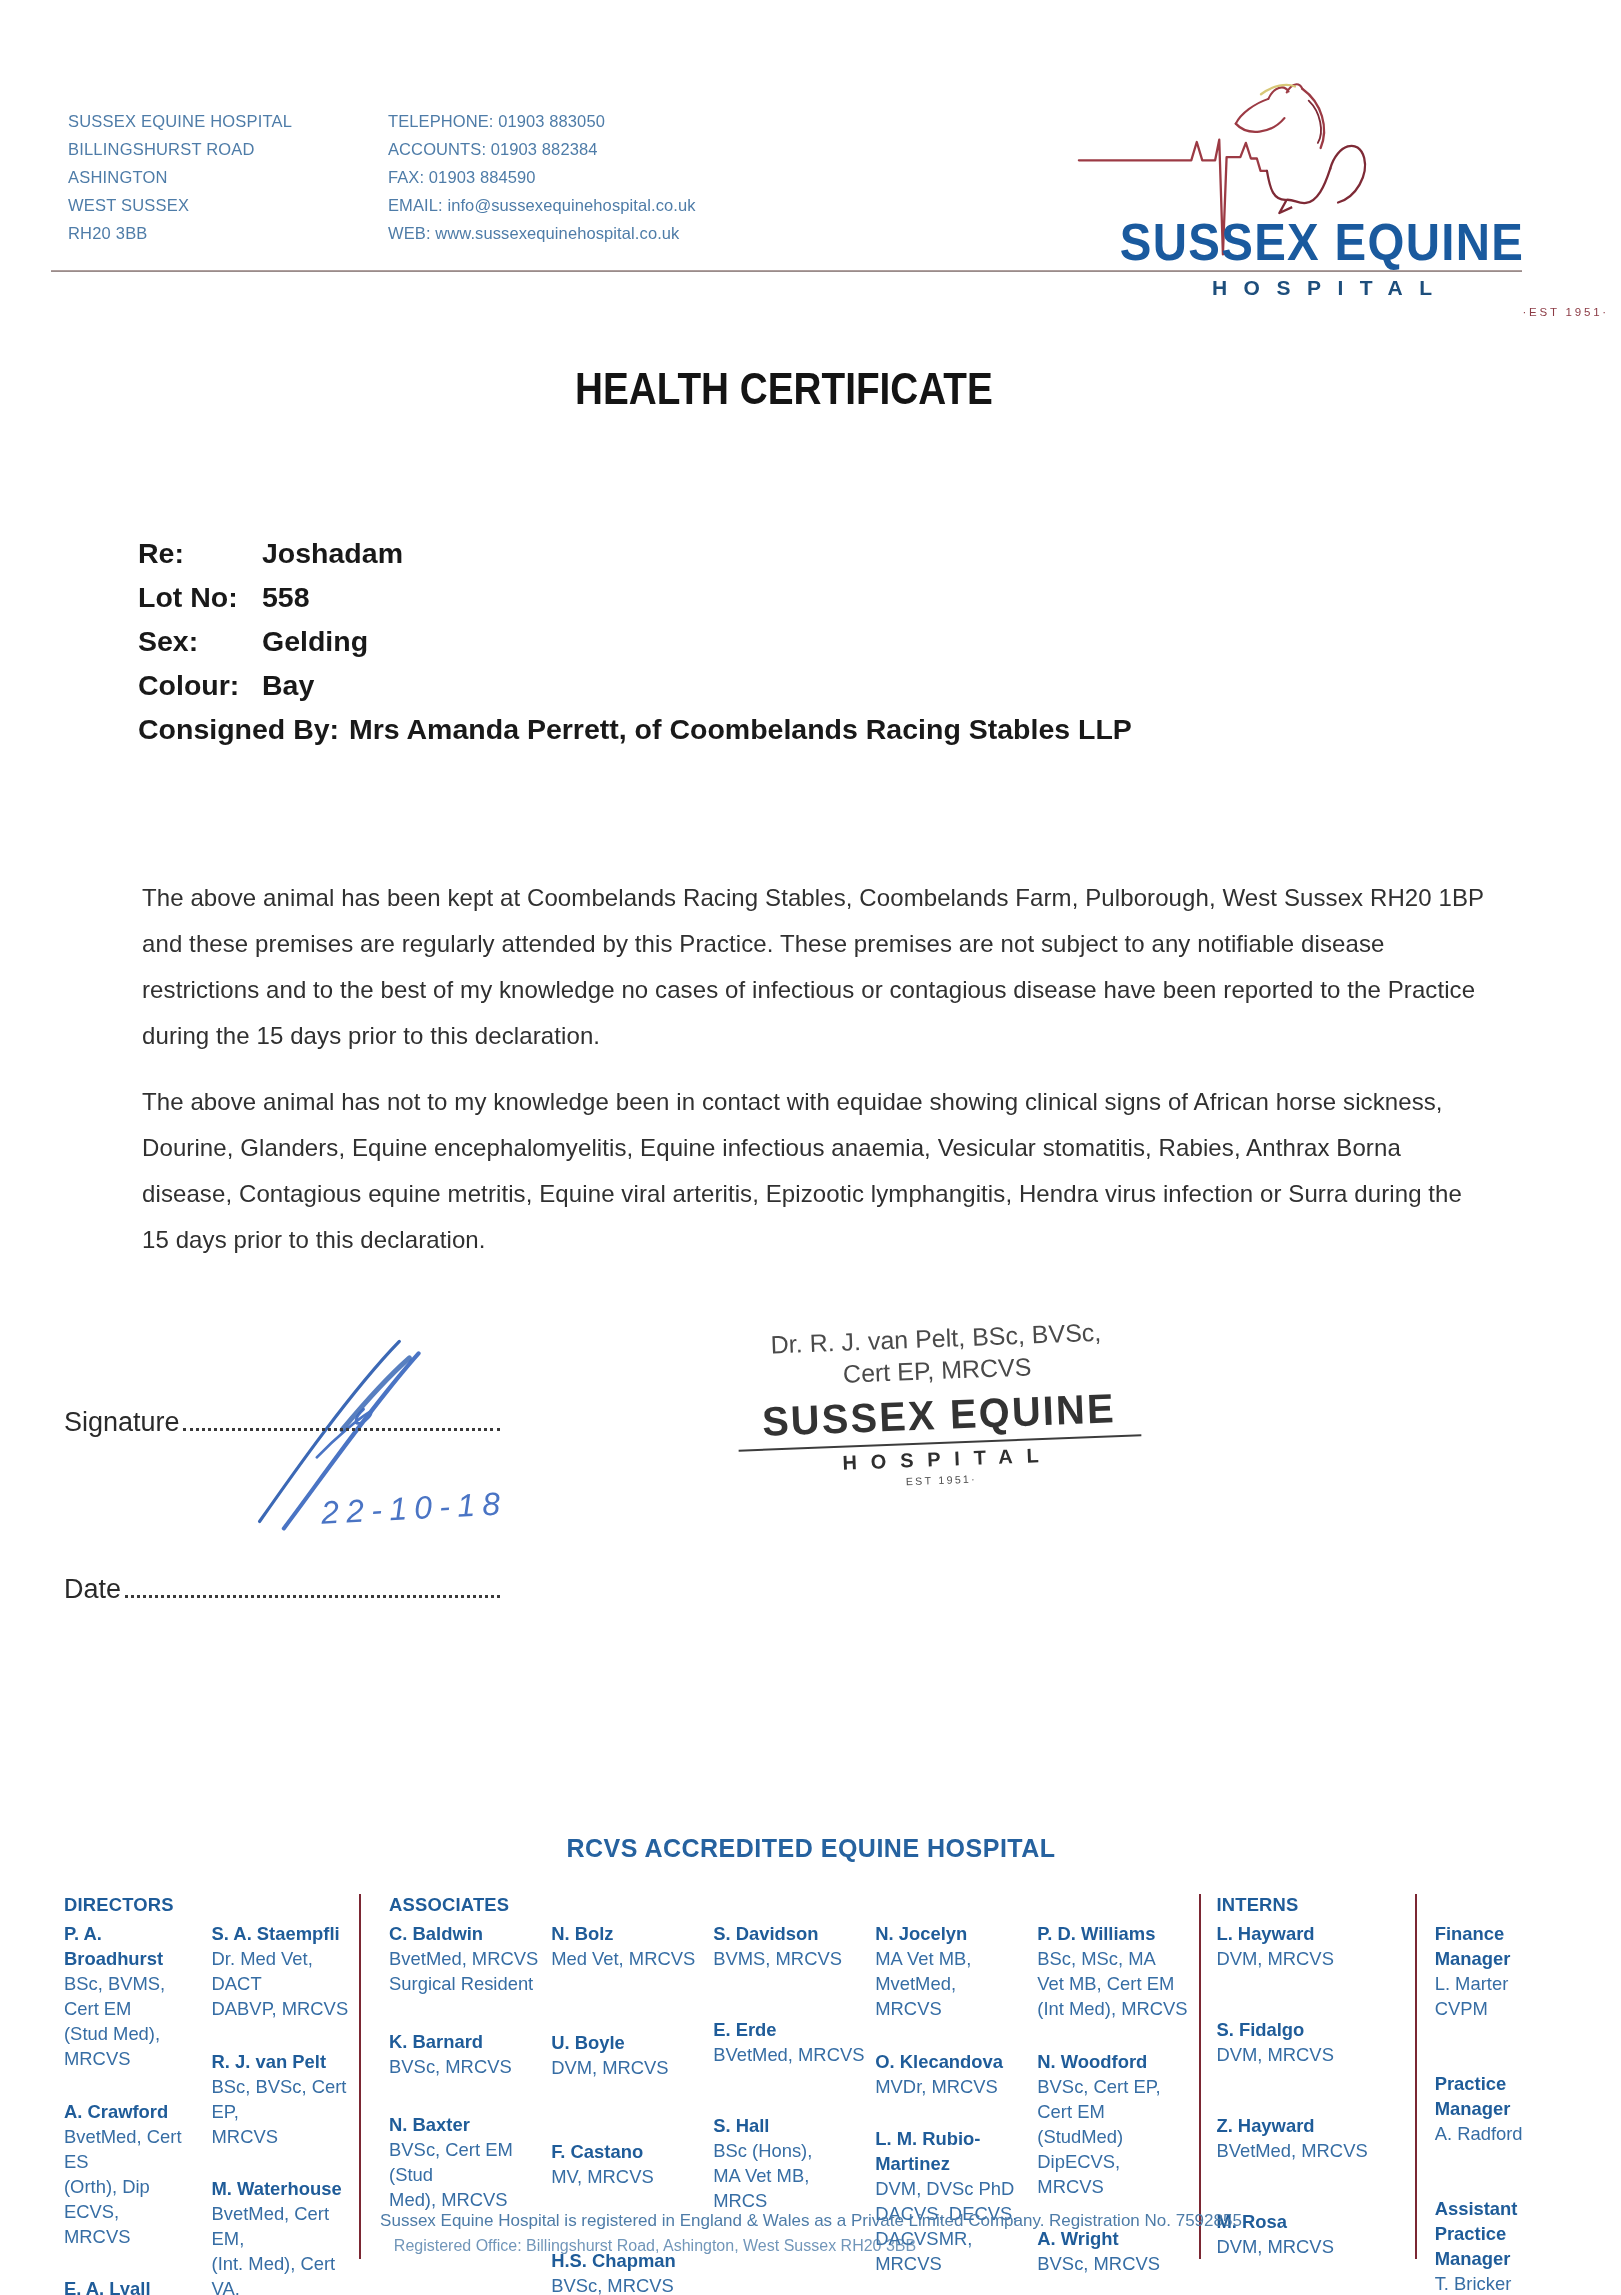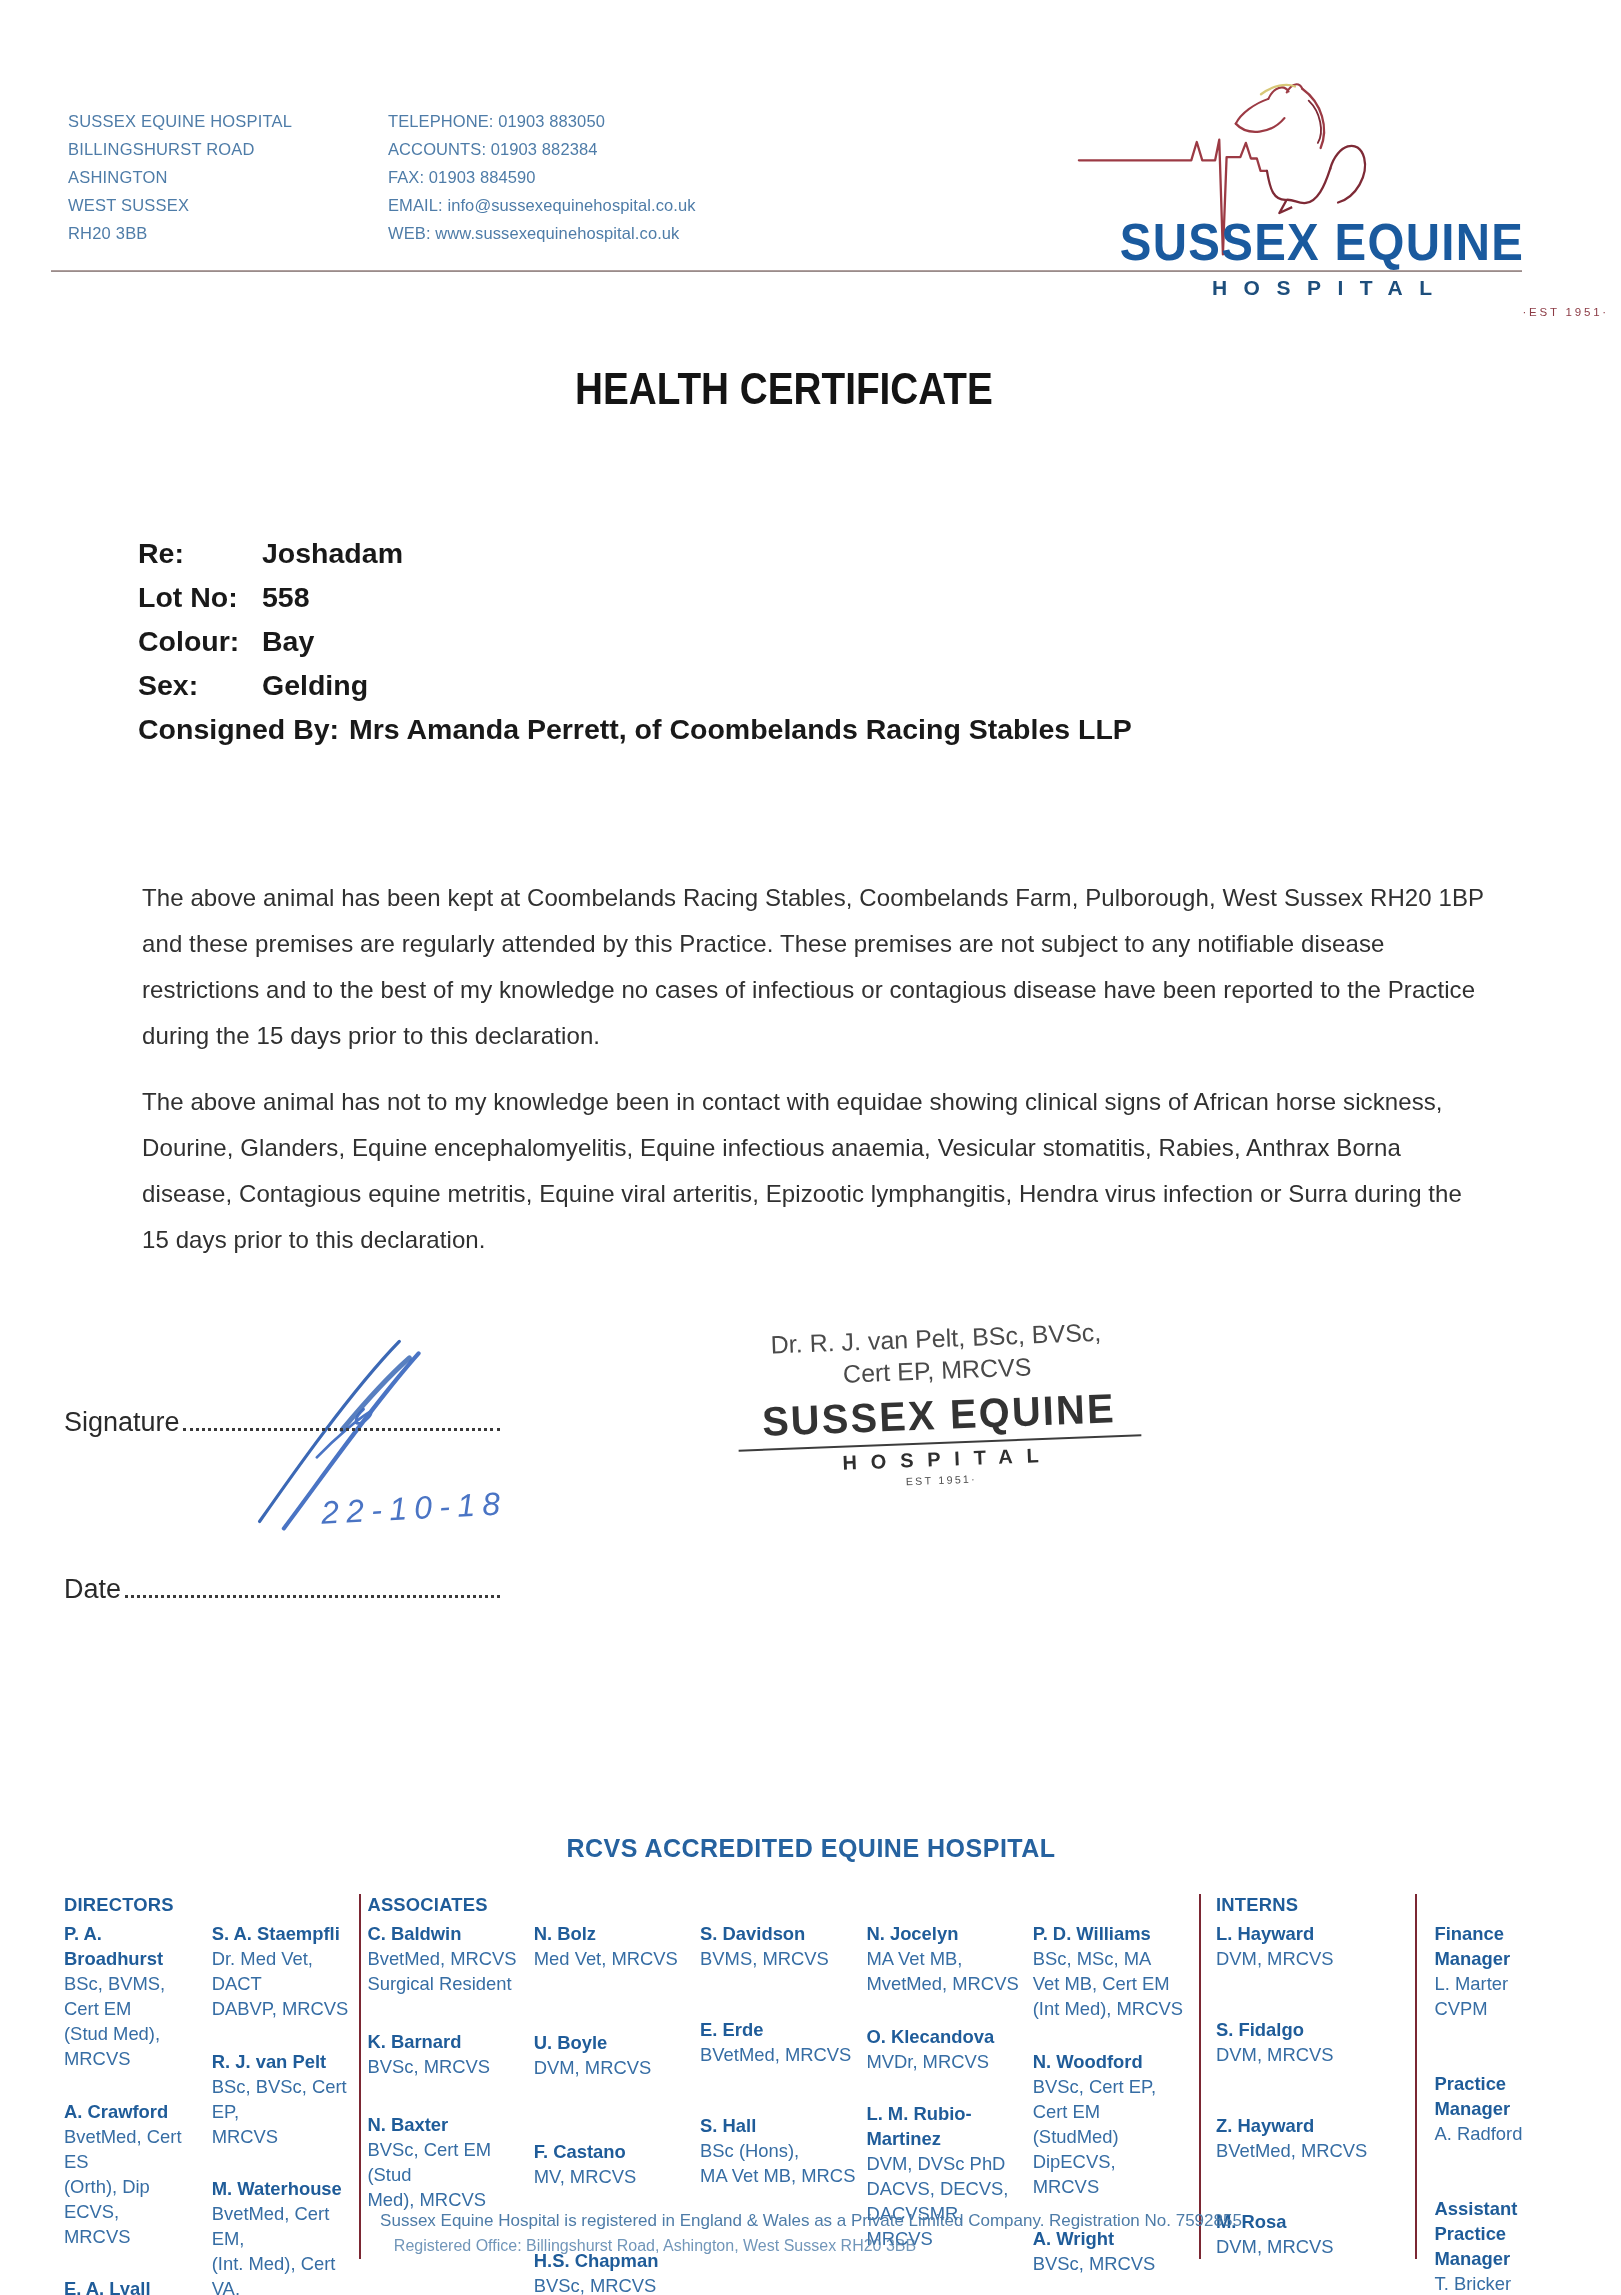--- a/index.html
+++ b/index.html
@@ -55,21 +55,21 @@
   .dots{flex:1;border-bottom:3.2px dotted #3a3a3a;margin-left:3.7px;height:27px;}
   .scribble{position:absolute;left:248px;top:1313px;width:211px;height:220px;}
   .hand-date{position:absolute;left:321px;top:1490px;font-size:32px;color:#4a74c4;
     letter-spacing:7.3px;transform:rotate(-3deg);font-style:italic;}
   
   .rcvs{position:absolute;left:0;top:1834px;width:1622px;text-align:center;
     font-size:25px;font-weight:600;color:#26629f;letter-spacing:0.5px;}
   .staff{position:absolute;left:64px;top:1894px;width:1510px;height:365px;display:flex;}
   .staff-section{box-sizing:border-box;height:100%;}
   .sec-directors{width:319px;}
-  .sec-associates{width:906px;border-left:2.3px solid #7b2733;padding-left:6px;}
+  .sec-associates{width:906px;border-left:2.3px solid #7b2733;padding-left:28px;}
   .sec-interns{width:232px;border-left:2.3px solid #7b2733;padding-left:15px;}
   .sec-managers{width:170px;border-left:2.3px solid #7b2733;padding-left:17.4px;}
   .staff-header{height:27px;font-size:18.4px;font-weight:700;color:#1f5c99;letter-spacing:0.2px;}
   .staff-cols{display:flex;}
   .staff-col{flex:1;padding-right:10px;}
   .staff-entry{margin-bottom:27.5px;}
   .staff-name{font-size:18.4px;font-weight:700;color:#1f5c99;line-height:25px;}
   .staff-line{font-size:18.4px;color:#366da4;line-height:25px;}
   .sec-associates .col-0 .staff-entry{margin-bottom:33px;}
   .sec-associates .col-1 .staff-entry{margin-bottom:59px;}
@@ -138,26 +138,26 @@
   <div class="fields">
     <div class="field-row">
       <div class="field-label">Re:</div>
       <div class="field-value">Joshadam</div>
     </div>
     <div class="field-row">
       <div class="field-label">Lot No:</div>
       <div class="field-value">558</div>
     </div>
     <div class="field-row">
+      <div class="field-label">Sex:</div>
+      <div class="field-value">Gelding</div>
+    </div>
+    <div class="field-row">
       <div class="field-label">Colour:</div>
       <div class="field-value">Bay</div>
-    </div>
-    <div class="field-row">
-      <div class="field-label">Sex:</div>
-      <div class="field-value">Gelding</div>
     </div>
     <div class="field-row">
       <div class="field-label" style="width:211px">Consigned By:</div>
       <div class="field-value">Mrs Amanda Perrett, of Coombelands Racing Stables LLP</div>
     </div>
   </div>
 
   <div class="para para1">The above animal has been kept at Coombelands Racing Stables, Coombelands Farm, Pulborough, West Sussex RH20 1BP and these premises are regularly attended by this Practice. These premises are not subject to any notifiable disease restrictions and to the best of my knowledge no cases of infectious or contagious disease have been reported to the Practice during the 15 days prior to this declaration.</div>
   <div class="para para2">The above animal has not to my knowledge been in contact with equidae showing clinical signs of African horse sickness, Dourine, Glanders, Equine encephalomyelitis, Equine infectious anaemia, Vesicular stomatitis, Rabies, Anthrax Borna disease, Contagious equine metritis, Equine viral arteritis, Epizootic lymphangitis, Hendra virus infection or Surra during the 15 days prior to this declaration.</div>
 

